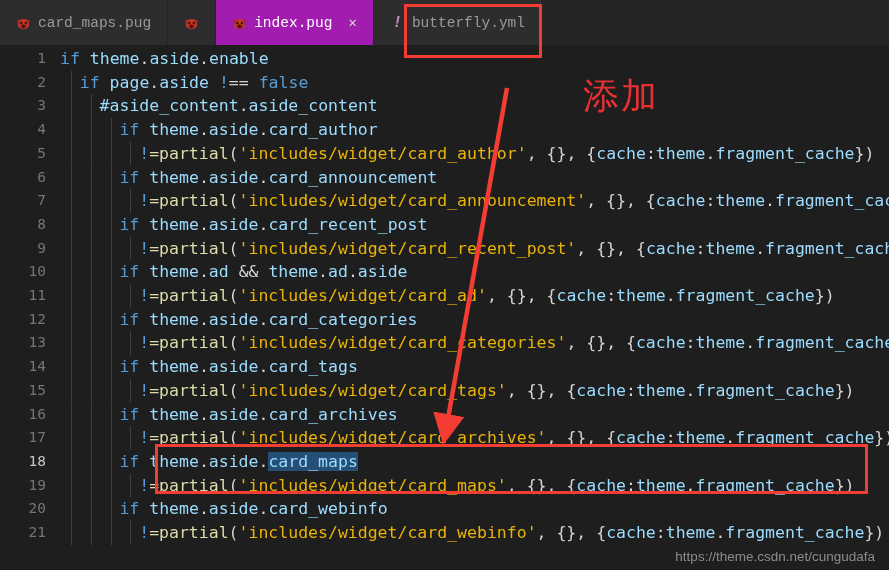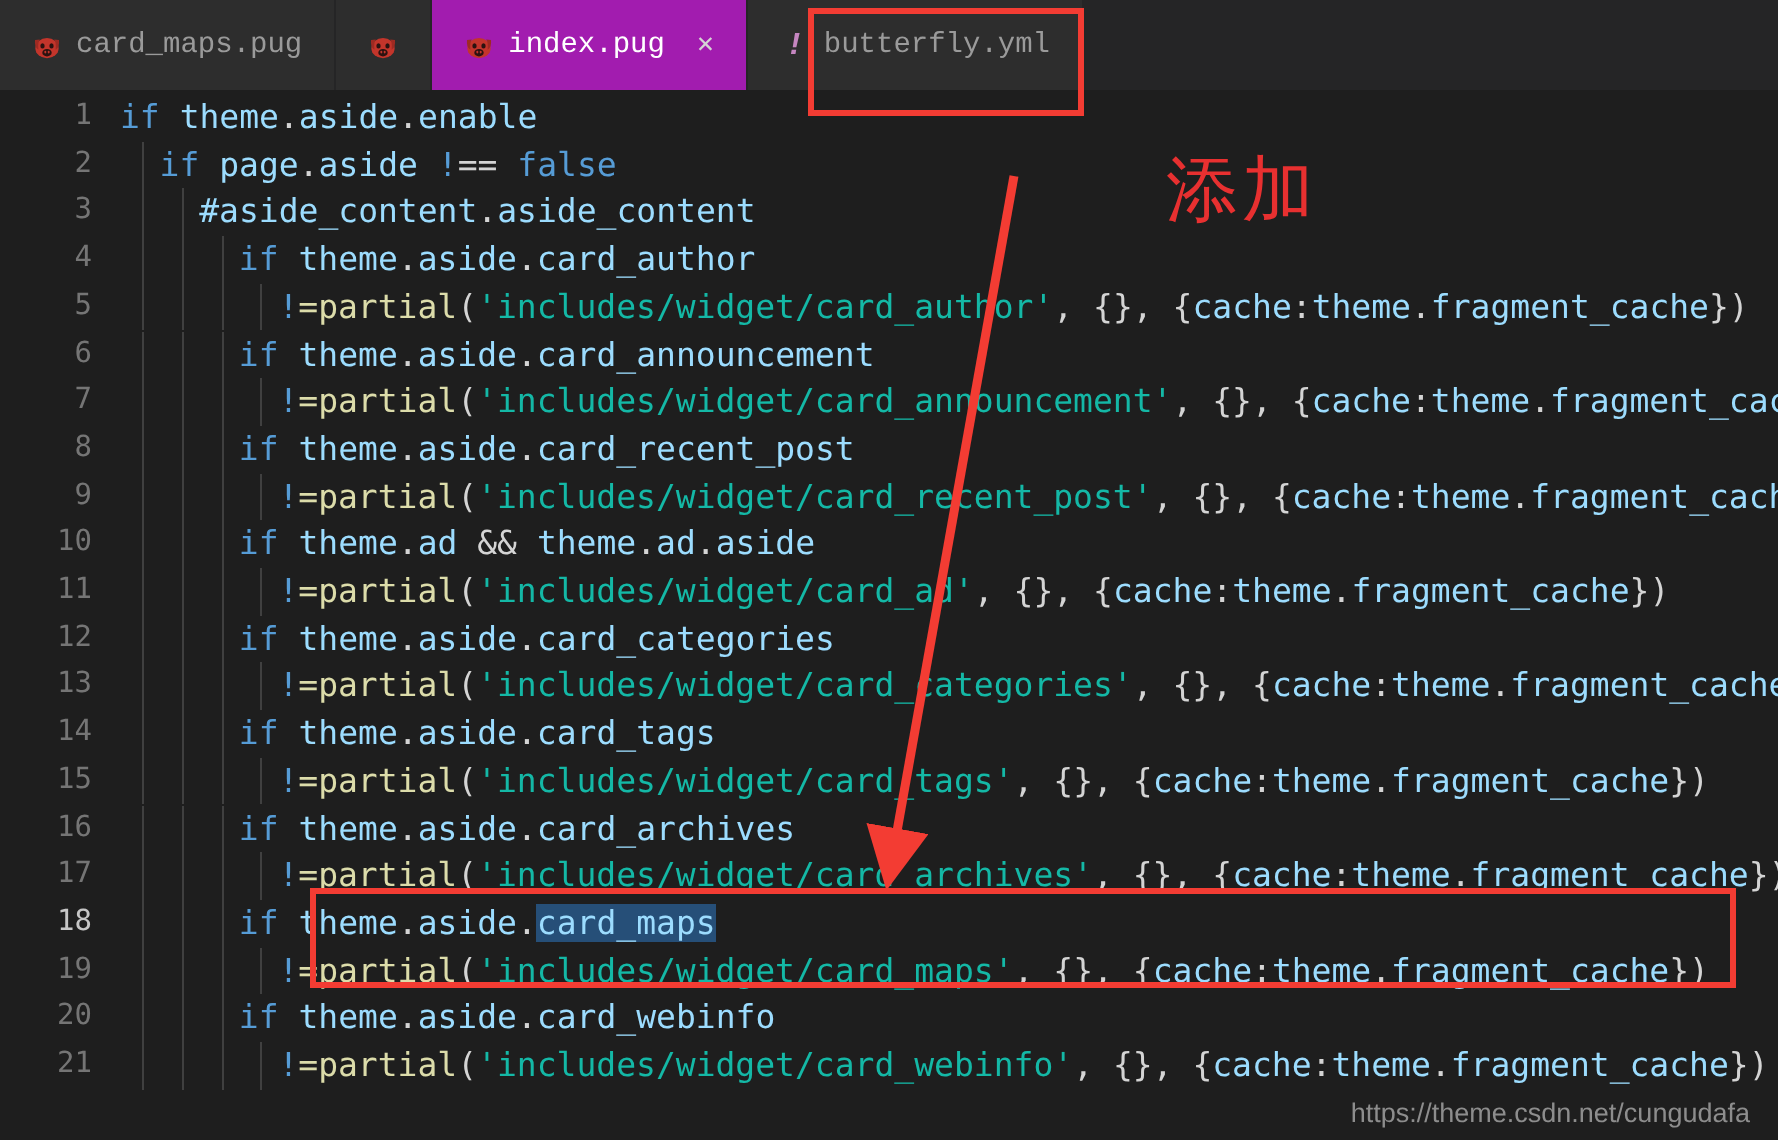--- a/index.html
+++ b/index.html
@@ -54,21 +54,21 @@
     color:#d4d4d4;
   }
   
   .guide{position:absolute;top:0;width:1px;height:23.7px;background:#404040;}
 
   
   .kw{color:#569cd6;}      
   .prop{color:#9cdcfe;}    
   .op{color:#d4d4d4;}      
   .fn{color:#dcdcaa;}      
-  .str{color:#14b8a6;}     
+  .str{color:#eab308;}     
   .punc{color:#d4d4d4;}
   .sel{background:#264f78;}
 
   
   #annot{position:absolute;left:0;top:0;width:889px;height:570px;pointer-events:none;}
   .redbox{position:absolute;border:3px solid #f33c33;box-sizing:border-box;}
   #box-tab{left:404px;top:4px;width:138px;height:54px;}
   #box-code{left:155px;top:444px;width:713px;height:50px;}
   #cn-note{
     position:absolute;left:583px;top:78px;

